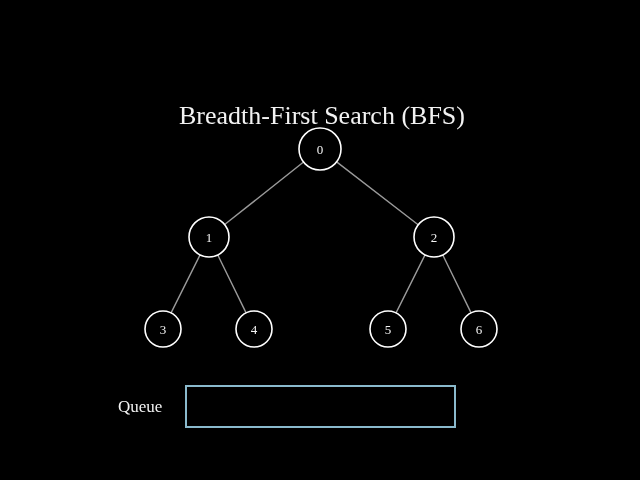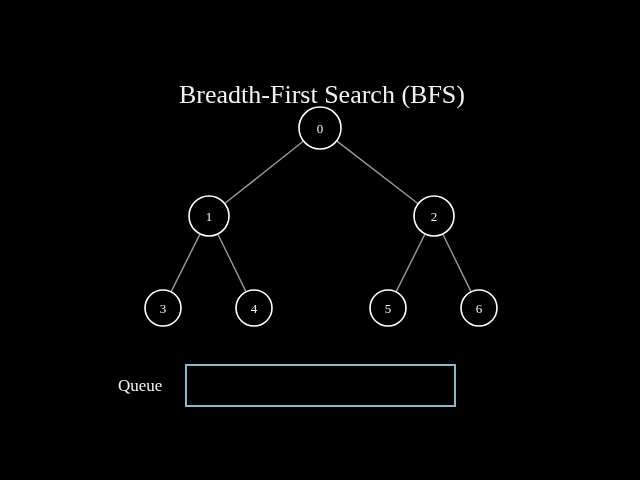--- a/index.html
+++ b/index.html
@@ -12,20 +12,21 @@
     width: 640px;
     height: 480px;
     overflow: hidden;
     font-family: "Liberation Serif", "DejaVu Serif", serif;
   }
   #stage {
     position: relative;
     width: 640px;
     height: 360px;
     background: #000000;
+    margin-top: 21px;
   }
   #viz {
     position: absolute;
     left: 0;
     top: 0;
     width: 640px;
     height: 480px;
     display: block;
   }
   .title-text {

